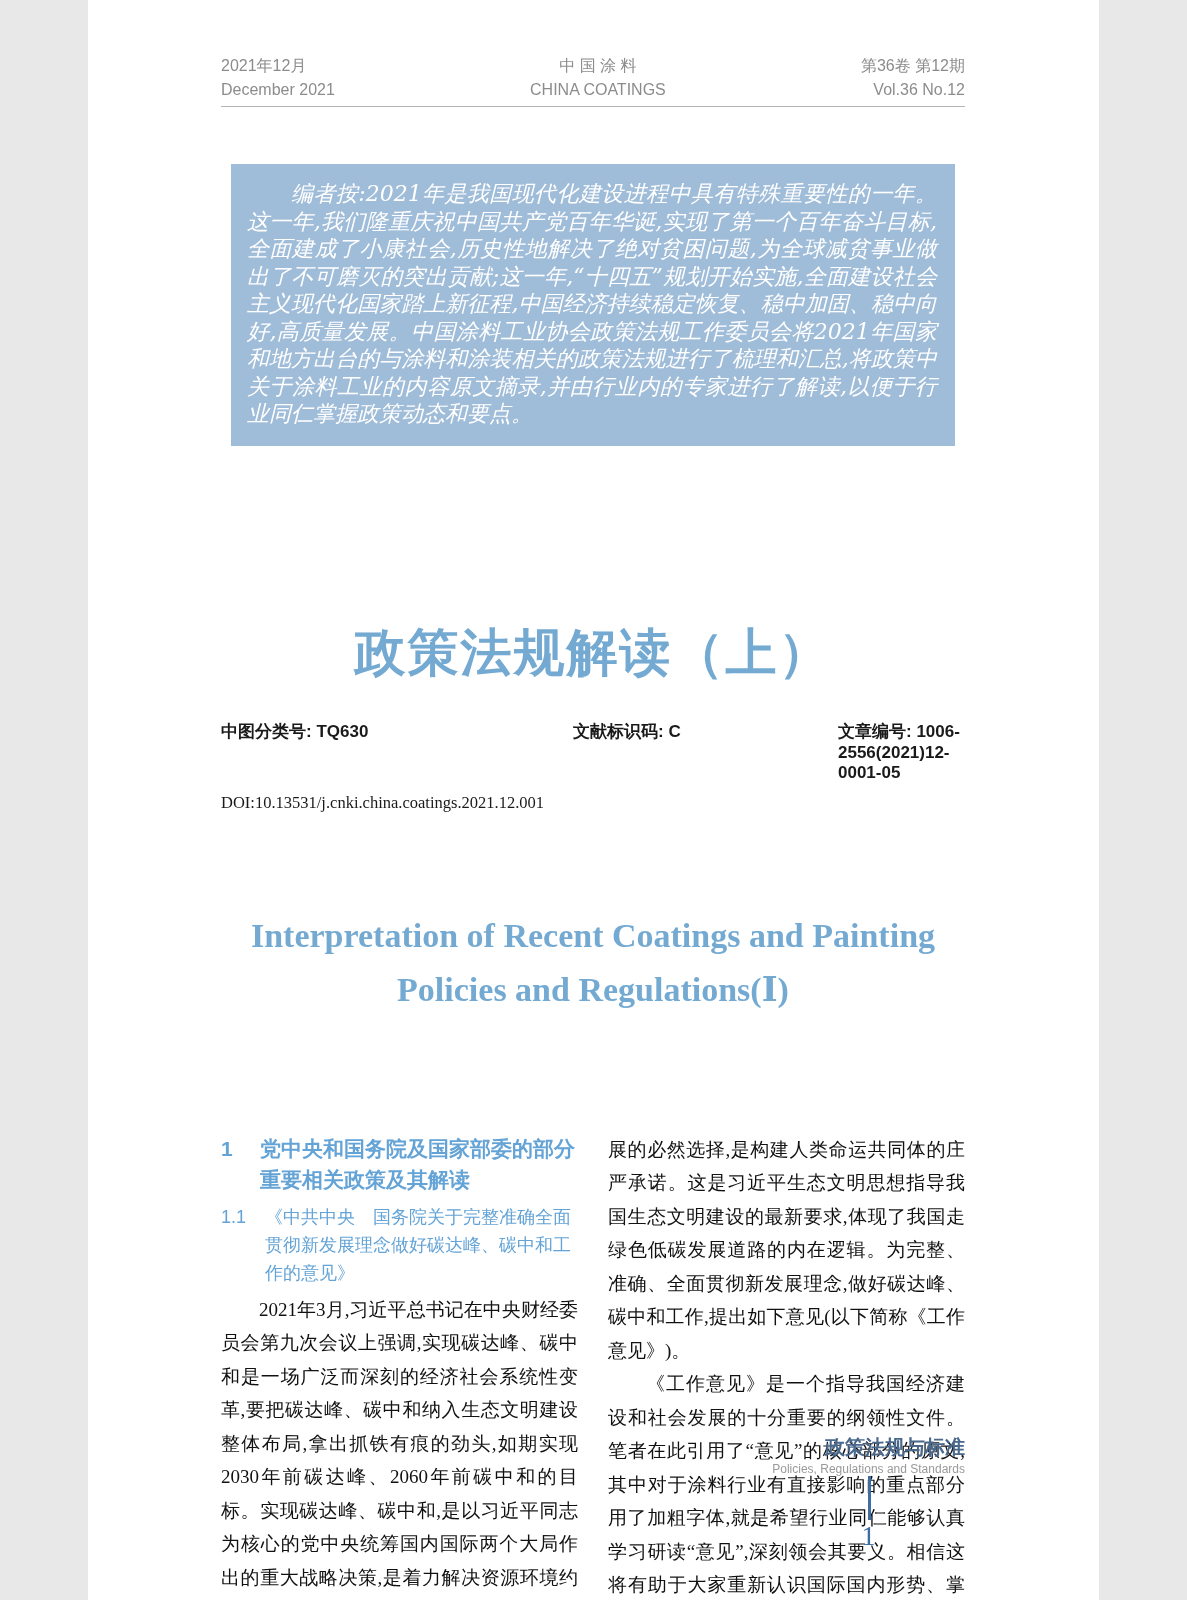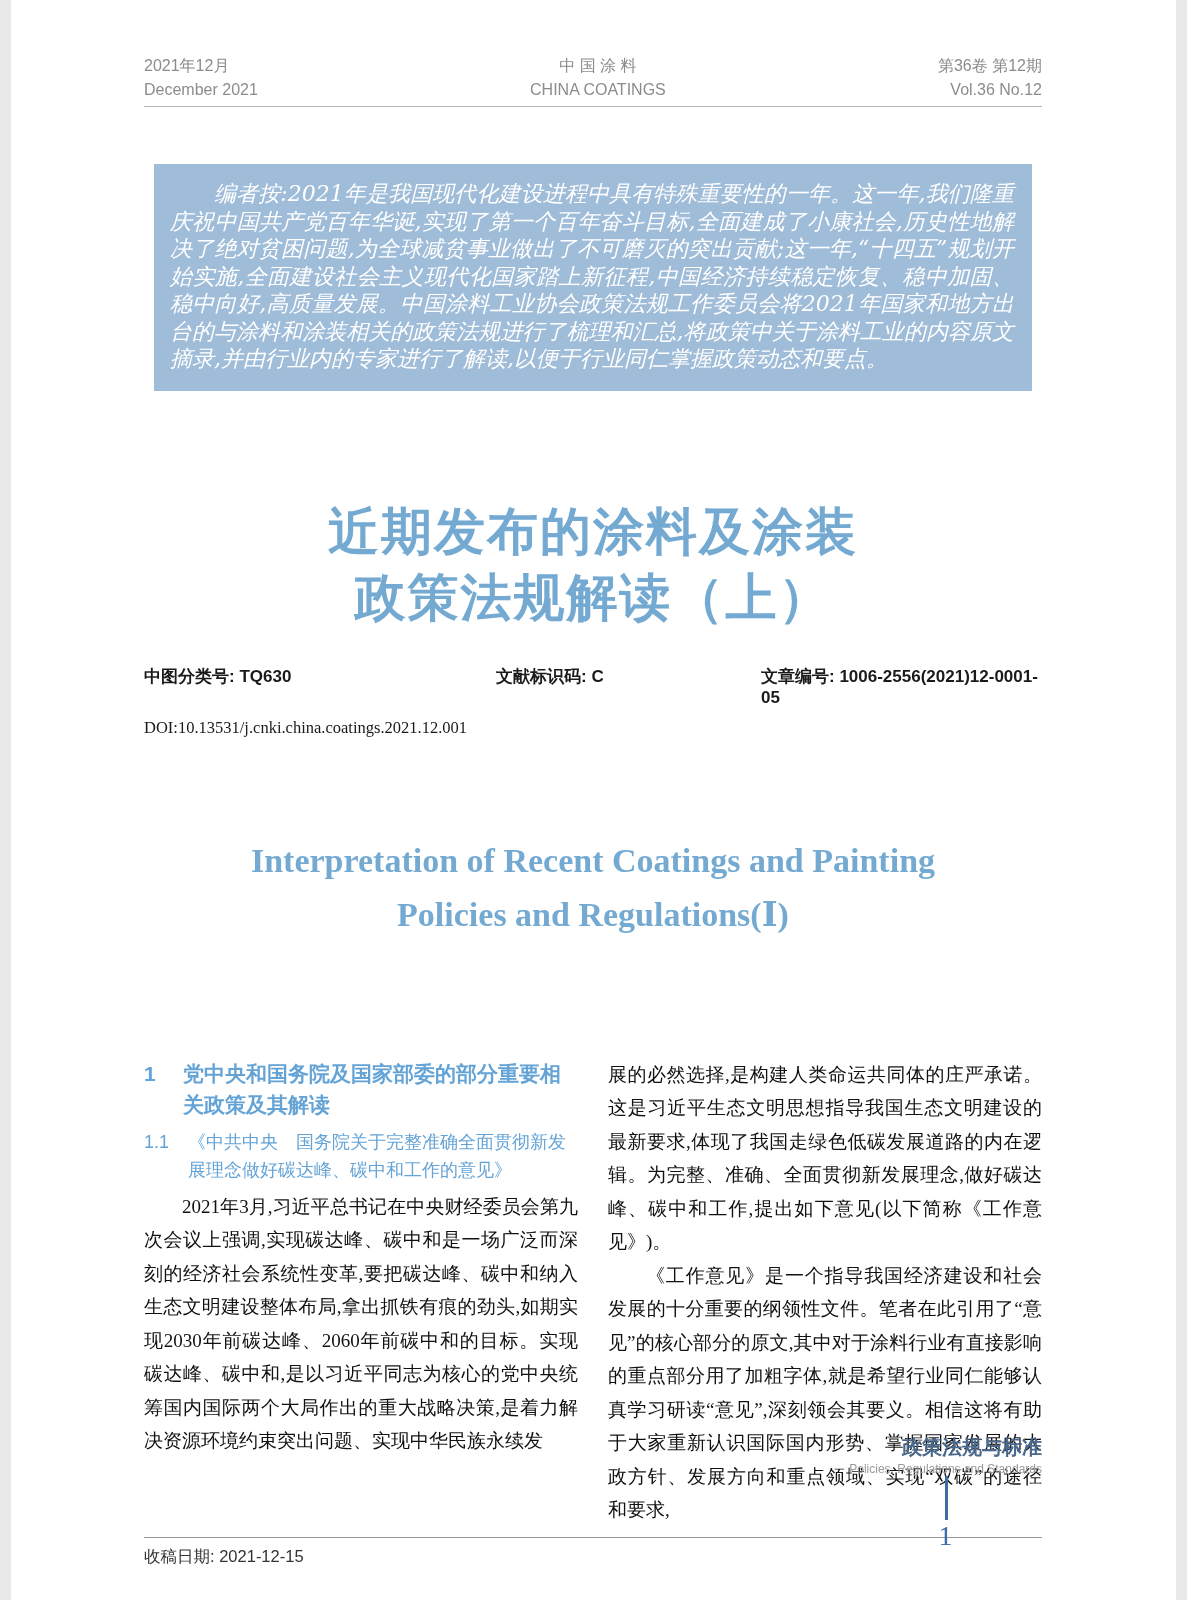--- a/index.html
+++ b/index.html
@@ -1,19 +1,19 @@
 <!DOCTYPE html>
 <html lang="zh"><head>
 <meta charset="utf-8">
 <style>
   * { margin: 0; padding: 0; box-sizing: border-box; }
   html, body { background: #e8e8e8; }
   .page {
     position: relative;
-    width: 1165px;
+    width: 1011px;
     height: 1600px;
     margin: 0 auto;
     background: #ffffff;
     font-family: "Liberation Serif", "DejaVu Serif", serif;
     color: #1a1a1a;
     overflow: hidden;
   }
   .content { padding: 0 134px 0 133px; }
 
   
@@ -211,21 +211,21 @@
         <div>Vol.36 No.12</div>
       </div>
     </header>
     <div class="rh-rule"></div>
 
     <section class="editor-note">
       <p>编者按:2021年是我国现代化建设进程中具有特殊重要性的一年。这一年,我们隆重庆祝中国共产党百年华诞,实现了第一个百年奋斗目标,全面建成了小康社会,历史性地解决了绝对贫困问题,为全球减贫事业做出了不可磨灭的突出贡献;这一年,“十四五”规划开始实施,全面建设社会主义现代化国家踏上新征程,中国经济持续稳定恢复、稳中加固、稳中向好,高质量发展。中国涂料工业协会政策法规工作委员会将2021年国家和地方出台的与涂料和涂装相关的政策法规进行了梳理和汇总,将政策中关于涂料工业的内容原文摘录,并由行业内的专家进行了解读,以便于行业同仁掌握政策动态和要点。</p>
     </section>
 
     <h1 class="cn-title">
-      <span>近期发布的涂料及涂装</span><br>
+      <br>
       <span>政策法规解读（上）</span>
     </h1>
 
 
     <div class="meta-row">
       <div class="meta-item clc">
         <span>中图分类号: </span><span>TQ630</span>
       </div>
       <div class="meta-item doc">
         <span>文献标识码: </span><span>C</span>

